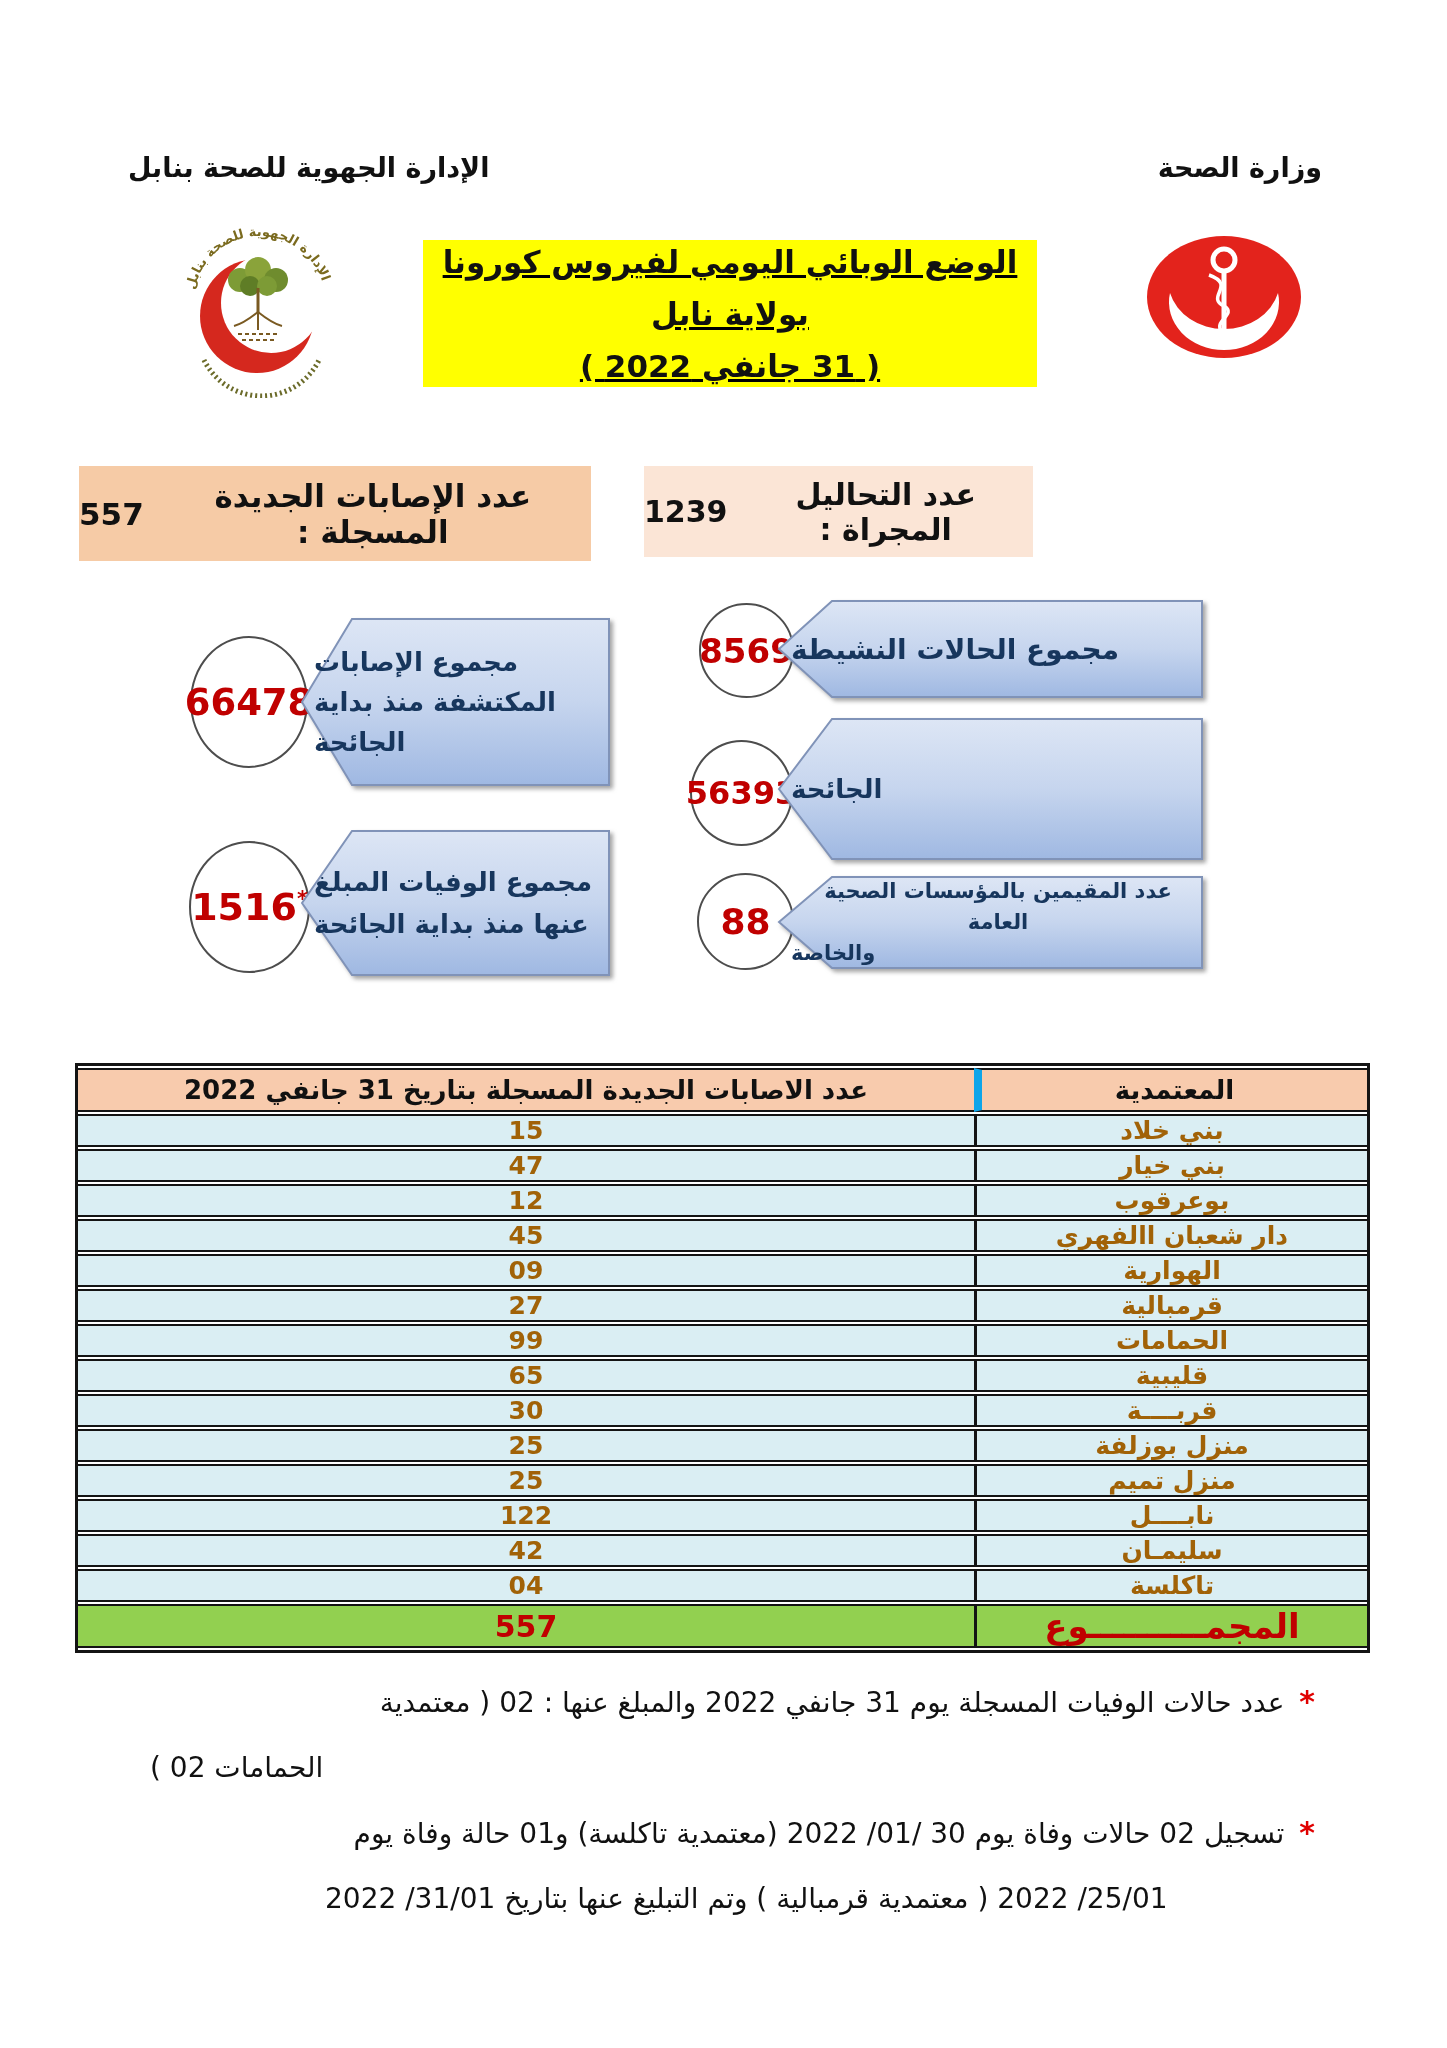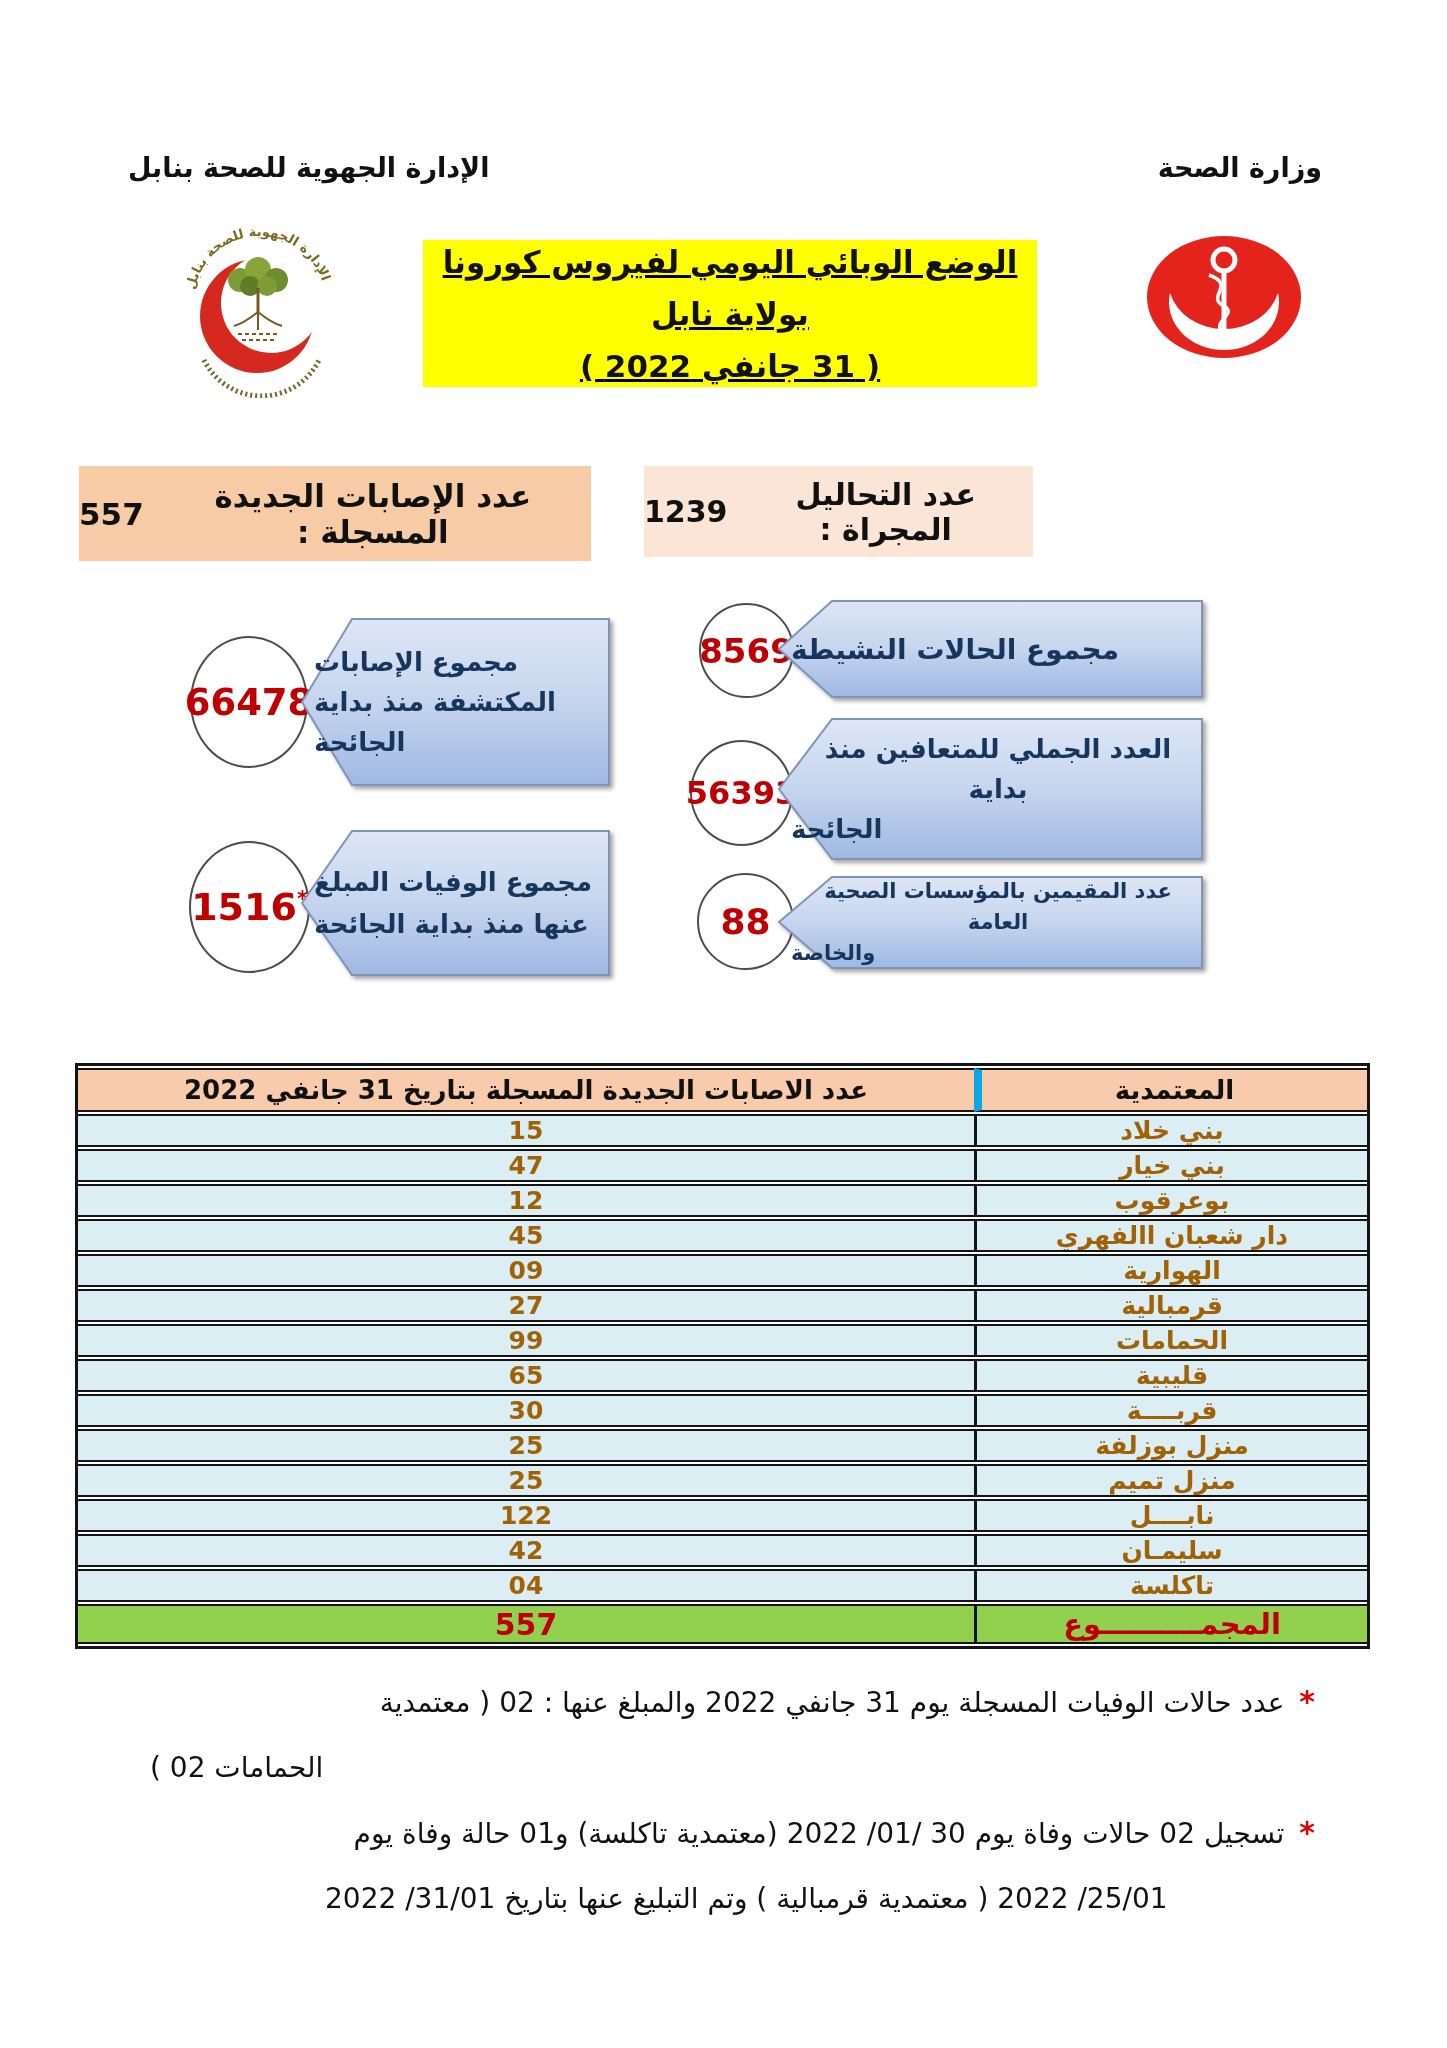--- a/index.html
+++ b/index.html
@@ -79,21 +79,21 @@
   #cases-table th, #cases-table td {
     border-top:2px solid #141414; border-bottom:2px solid #141414;
     text-align:center; vertical-align:middle; overflow:hidden; white-space:nowrap;
   }
   #cases-table col.c-name { width:393px; }
   #cases-table th { background:#F8CBAD; font-size:26px; font-weight:bold; color:#111; height:44px; }
   #cases-table td { background:#DAEEF3; font-size:25px; font-weight:bold; color:#a16207; height:31px; }
   #cases-table .cell-name { border-left:3px solid #141414; }
   #cases-table th.cell-name-h { border-left:8px solid #0ea5e9; }
   #cases-table tr.total-row td { background:#92D050; color:#C00000; height:40px; }
-  #cases-table tr.total-row .cell-name { font-size:29px; }
+  #cases-table tr.total-row .cell-name { font-size:34px; }
   #cases-table tr.total-row .cell-value { font-size:30px; }
 
   
   .notes { position:absolute; left:150px; top:1682px; width:1165px; }
   .note-line {
     position:relative; font-size:28px; color:#111; line-height:40px; margin-bottom:25px;
     direction:rtl; white-space:nowrap;
   }
   .note-line.align-start { text-align:right; }
   .note-line.align-wrap  { text-align:left; }
@@ -187,21 +187,20 @@
       <defs>
           <linearGradient id="g2" x1="0" y1="0" x2="0" y2="1">
         <stop offset="0" stop-color="#dde6f5"></stop>
             <stop offset="0.5" stop-color="#c6d5ee"></stop>
             <stop offset="1" stop-color="#9fb8e2"></stop>
       </linearGradient>
         </defs>
       <polygon points="2,73 55,3 425,3 425,143 55,143" fill="url(#g2)" stroke="#8093b8" stroke-width="2"></polygon>
     </svg>
     <div class="callout-text rtl pad-right-tip">
-      <span>العدد الجملي للمتعافين منذ بداية</span>
       <span>الجائحة</span>
     </div>
   </div>
 
   <div class="callout" id="callout-institutions">
     <svg viewBox="0 0 428 97" preserveAspectRatio="none">
       <defs>
           <linearGradient id="g3" x1="0" y1="0" x2="0" y2="1">
         <stop offset="0" stop-color="#dde6f5"></stop>
             <stop offset="0.5" stop-color="#c6d5ee"></stop>

